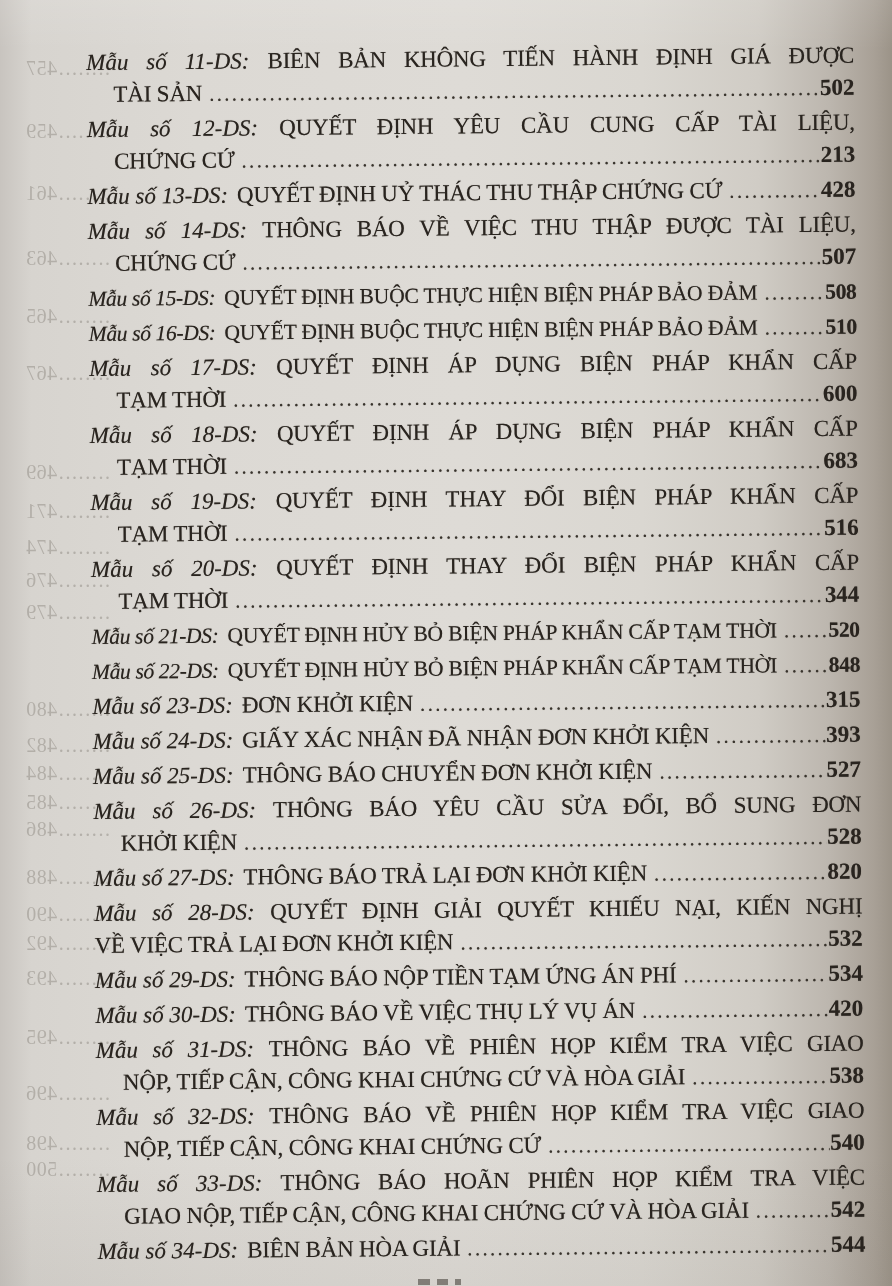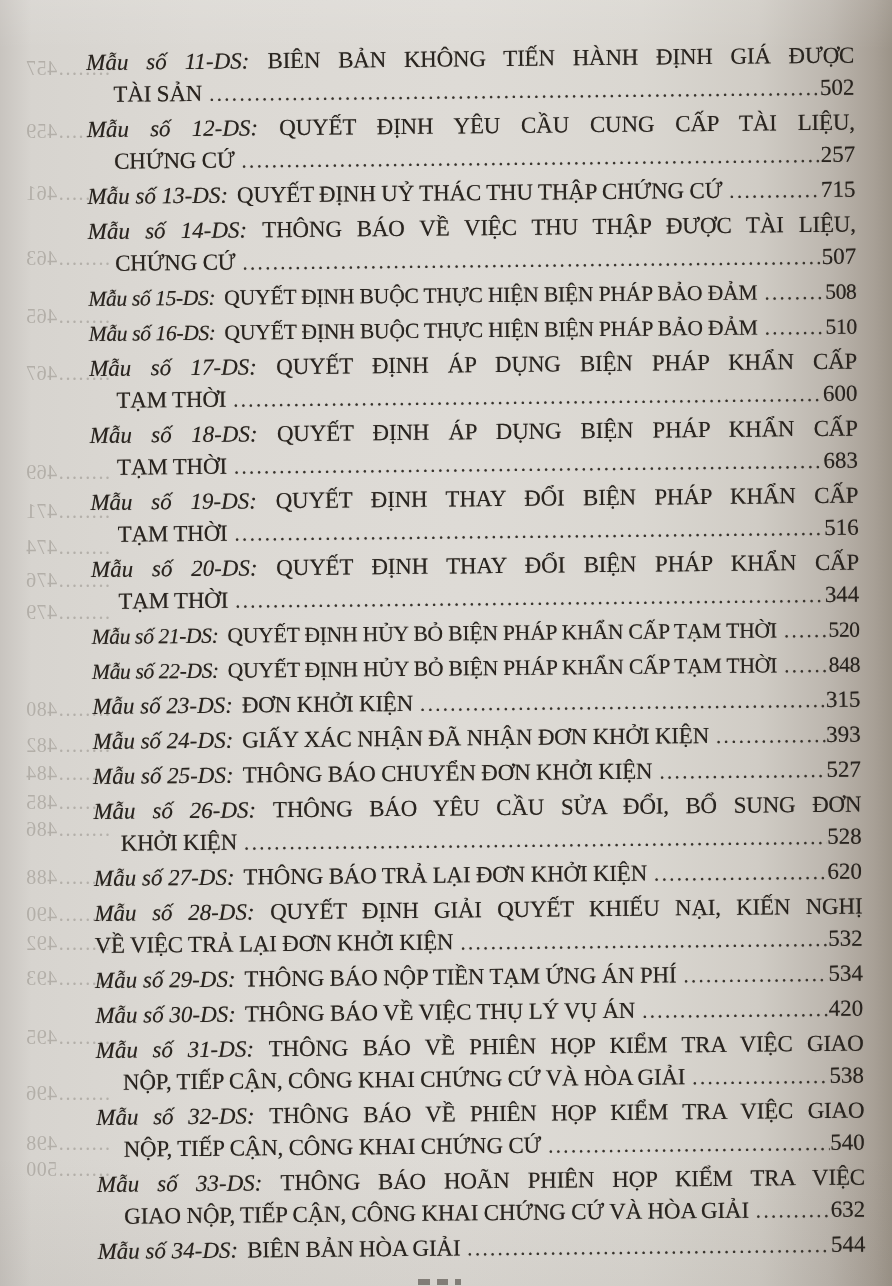--- a/index.html
+++ b/index.html
@@ -43,21 +43,21 @@
   .row .lbl{flex:0 0 auto;margin-right:9px;white-space:nowrap;}
   .row .ttl{flex:0 1 auto;white-space:nowrap;}
   .l2{display:flex;align-items:baseline;margin-left:27px;}
   .l2 .cont{flex:0 1 auto;white-space:nowrap;}
   .l2.noind{margin-left:0;}
   .leader{flex:1 1 auto;overflow:hidden;min-width:12px;margin:0 1px 0 7px;white-space:nowrap;}
   .leader::after{
     content:"......................................................................................................................................................";
     letter-spacing:2.3px;color:#38332c;font-size:21px;
   }
-  .pg{flex:0 0 auto;white-space:nowrap;}
+  .pg{flex:0 0 auto;white-space:nowrap;font-weight:bold;}
   
   .cond .l1{font-size:21.6px;letter-spacing:-0.4px;}
   
   .footer-frag{
     position:absolute;left:418px;top:1279px;width:46px;height:6px;
     opacity:.55;filter:blur(.4px);
     background:linear-gradient(90deg,
       #3e3831 0 26%, transparent 26% 42%,
       #3e3831 42% 66%, transparent 66% 80%,
       #3e3831 80% 94%, transparent 94%);
@@ -113,29 +113,29 @@
       <div class="entry two">
     <div class="l1">
       <span class="lbl">Mẫu số 12-DS:</span>
       <span class="ttl">QUYẾT ĐỊNH YÊU CẦU CUNG CẤP TÀI LIỆU,</span>
       
       
     </div>
     <div class="l2">
       <span class="cont">CHỨNG CỨ</span>
       <span class="leader"></span>
-      <span class="pg">257</span>
+      <span class="pg">213</span>
     </div>
   </div>
       <div class="entry">
     <div class="l1 row">
       <span class="lbl">Mẫu số 13-DS:</span>
       <span class="ttl">QUYẾT ĐỊNH UỶ THÁC THU THẬP CHỨNG CỨ</span>
       <span class="leader"></span>
-      <span class="pg">715</span>
+      <span class="pg">428</span>
     </div>
 
   </div>
       <div class="entry two">
     <div class="l1">
       <span class="lbl">Mẫu số 14-DS:</span>
       <span class="ttl">THÔNG BÁO VỀ VIỆC THU THẬP ĐƯỢC TÀI LIỆU,</span>
       
       
     </div>
@@ -271,21 +271,21 @@
       <span class="cont">KHỞI KIỆN</span>
       <span class="leader"></span>
       <span class="pg">528</span>
     </div>
   </div>
       <div class="entry">
     <div class="l1 row">
       <span class="lbl">Mẫu số 27-DS:</span>
       <span class="ttl">THÔNG BÁO TRẢ LẠI ĐƠN KHỞI KIỆN</span>
       <span class="leader"></span>
-      <span class="pg">620</span>
+      <span class="pg">820</span>
     </div>
 
   </div>
       <div class="entry two">
     <div class="l1">
       <span class="lbl">Mẫu số 28-DS:</span>
       <span class="ttl">QUYẾT ĐỊNH GIẢI QUYẾT KHIẾU NẠI, KIẾN NGHỊ</span>
       
       
     </div>
@@ -342,21 +342,21 @@
       <div class="entry two">
     <div class="l1">
       <span class="lbl">Mẫu số 33-DS:</span>
       <span class="ttl">THÔNG BÁO HOÃN PHIÊN HỌP KIỂM TRA VIỆC</span>
       
       
     </div>
     <div class="l2">
       <span class="cont">GIAO NỘP, TIẾP CẬN, CÔNG KHAI CHỨNG CỨ VÀ HÒA GIẢI</span>
       <span class="leader"></span>
-      <span class="pg">632</span>
+      <span class="pg">542</span>
     </div>
   </div>
       <div class="entry">
     <div class="l1 row">
       <span class="lbl">Mẫu số 34-DS:</span>
       <span class="ttl">BIÊN BẢN HÒA GIẢI</span>
       <span class="leader"></span>
       <span class="pg">544</span>
     </div>
 

